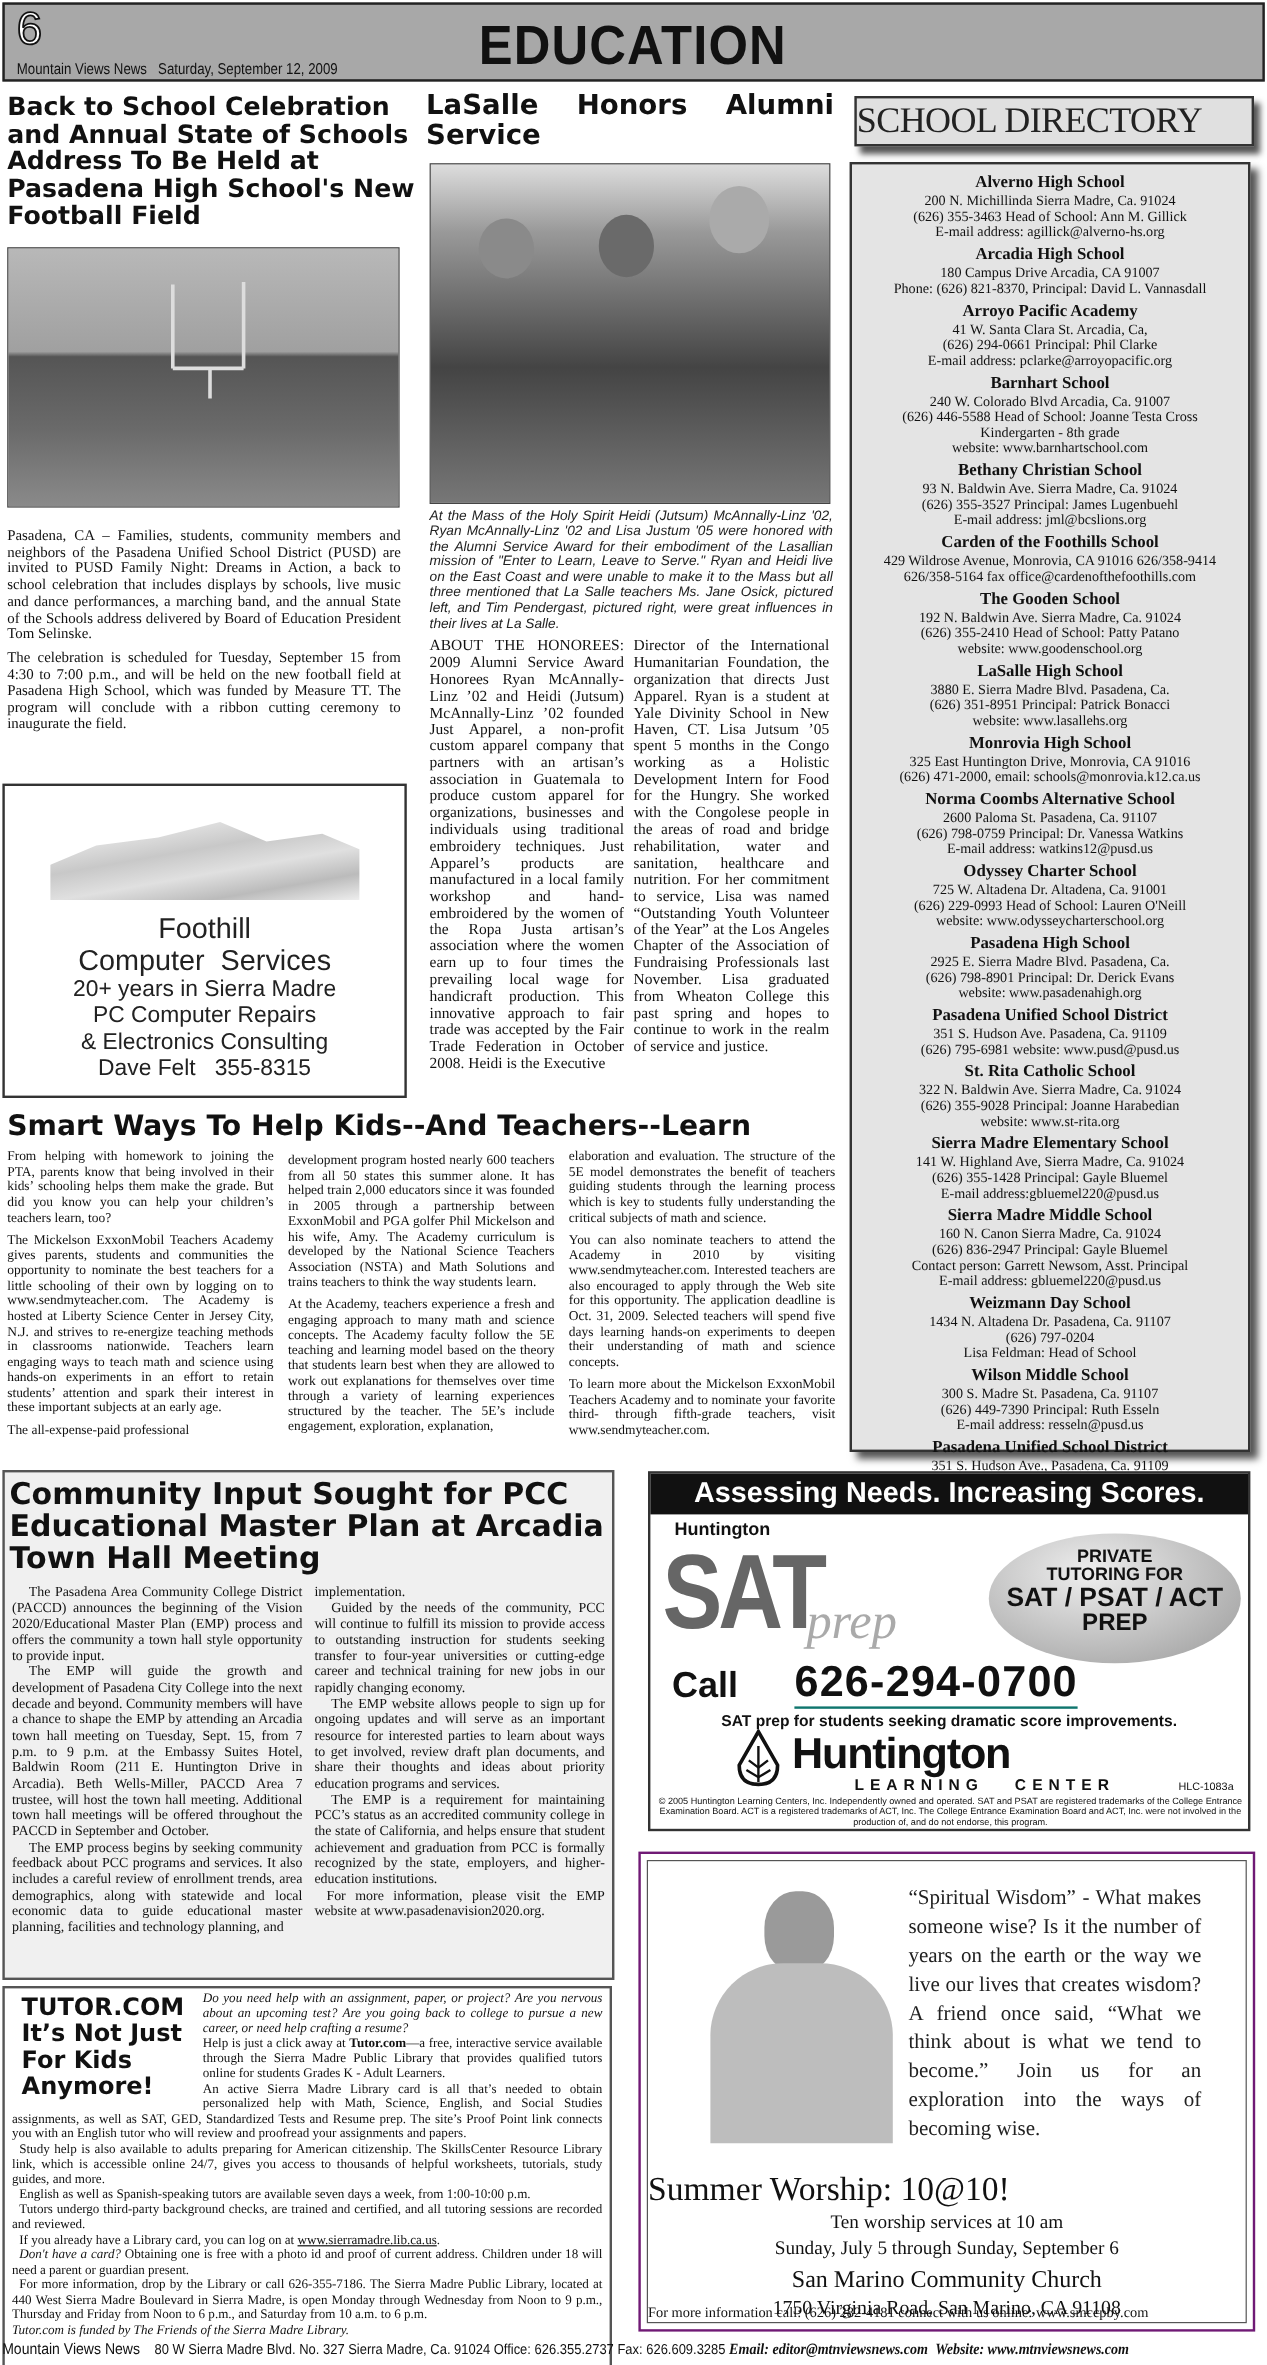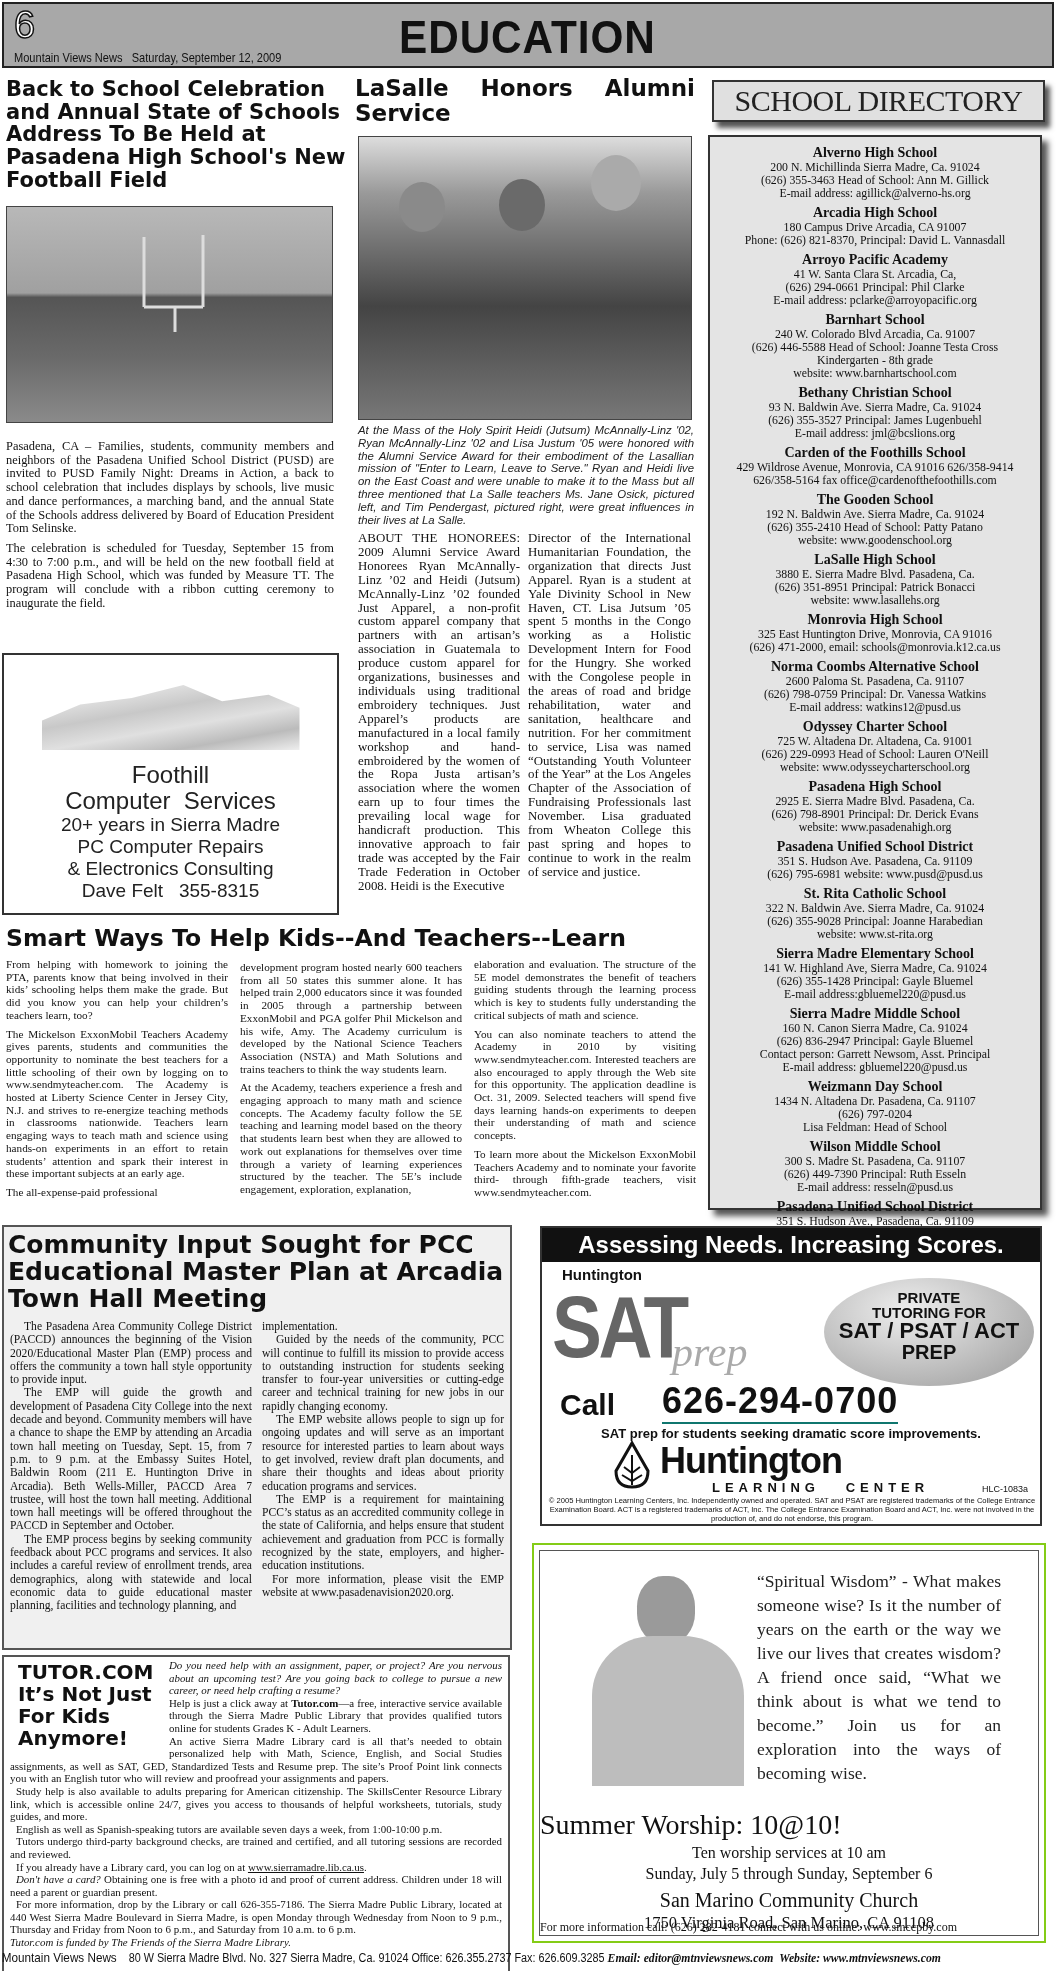--- a/index.html
+++ b/index.html
@@ -7,21 +7,21 @@
 .abs{position:absolute}
 .masthead{left:2px;top:2px;width:1052px;height:66px;background:#a8a8a8;border:2px solid #222}
 .page-num{left:10px;top:0;font-family:"Liberation Sans",sans-serif;font-size:38px;color:#fff;-webkit-text-stroke:1.5px #111}
 .mh-date{left:10px;top:46px;font-family:"Liberation Sans",sans-serif;font-size:13px;transform:scaleX(.85);transform-origin:left}
 .mh-title{left:395px;top:6px;font-family:"Liberation Sans",sans-serif;font-weight:bold;font-size:46px;color:#111;letter-spacing:1px;transform:scaleX(.92);transform-origin:left}
 .headline{font-family:"DejaVu Sans",sans-serif;font-weight:bold;color:#111;line-height:1.08}
 .body{font-size:12.3px;line-height:13.7px;text-align:justify}
 .body p{margin-bottom:6px}
 .photo{background:linear-gradient(#9a9a9a,#6a6a6a 45%,#5a5a5a);border:1px solid #444}
 .field{background:linear-gradient(#b8b8b8 0,#a0a0a0 40%,#555 42%,#6a6a6a 70%,#8a8a8a 100%)}
-.dir-title{left:712px;top:80px;width:333px;height:42px;background:#e0e0e0;border:2px solid #333;box-shadow:5px 6px 5px #555;font-family:"Liberation Serif",serif;font-size:30px;text-align:center;line-height:38px;color:#222;letter-spacing:-.5px}
+.dir-title{left:712px;top:80px;width:333px;height:42px;background:#e0e0e0;border:2px solid #333;box-shadow:5px 6px 5px #555;font-family:"Liberation Serif",serif;font-size:30px;line-height:38px;color:#222;letter-spacing:-.5px}
 .dir-box{left:708px;top:135px;width:334px;height:1075px;background:#e4e4e4;border:2px solid #333;box-shadow:6px 6px 6px #555;text-align:center;padding-top:8px}
 .school{margin-bottom:5px}
 .school .n{font-weight:bold;font-size:14px;line-height:16px}
 .school .l{font-size:11.8px;line-height:13px}
 .ad{border:2px solid #333;background:#fff}
 .sans{font-family:"Liberation Sans",sans-serif}
 .cols3{display:flex;gap:12px}
 .cols3>div{flex:1}
 .pcc{left:2px;top:1225px;width:510px;height:425px;background:#f0f0f0;border:2px solid #555}
 .tutor{left:2px;top:1655px;width:508px;height:340px;border:2px solid #555}
@@ -259,21 +259,21 @@
     <p style="margin:0;text-indent:6px">Study help is also available to adults preparing for American citizenship.  The SkillsCenter Resource Library link, which is accessible online 24/7, gives you access to thousands of helpful worksheets, tutorials, study guides, and more.</p>
     <p style="margin:0;text-indent:6px">English as well as Spanish-speaking tutors are available seven days a week, from 1:00-10:00 p.m.</p>
     <p style="margin:0;text-indent:6px">Tutors undergo third-party background checks, are trained and certified, and all tutoring sessions are recorded and reviewed.</p>
     <p style="margin:0;text-indent:6px"><span>If you already have a Library card, you can log on at </span><u>www.sierramadre.lib.ca.us</u><span>.</span></p>
     <p style="margin:0;text-indent:6px"><i>Don't have a card?</i><span>  Obtaining one is free with a photo id and proof of current address.  Children under 18 will need a parent or guardian present.</span></p>
     <p style="margin:0;text-indent:6px">For more information, drop by the Library or call 626-355-7186.  The Sierra Madre Public Library, located at 440 West Sierra Madre Boulevard in Sierra Madre, is open Monday through Wednesday from Noon to 9 p.m., Thursday and Friday from Noon to 6 p.m., and Saturday from 10 a.m. to 6 p.m.</p>
     <p style="margin:0;font-style:italic">Tutor.com is funded by The Friends of the Sierra Madre Library.</p>
   </div>
 </div>
 
-<div class="abs" style="left:532px;top:1543px;width:514px;height:400px;border:2px solid #84cc16;padding:5px;">
+<div class="abs" style="left:532px;top:1543px;width:514px;height:400px;border:2px solid #701a75;padding:5px;">
   <div style="border:1px solid #555;width:100%;height:100%;position:relative;">
     <div class="abs" style="left:52px;top:25px;width:152px;height:210px;">
       <div style="position:absolute;left:45px;top:0;width:58px;height:68px;border-radius:45%;background:#9a9a9a"></div>
       <div style="position:absolute;left:0;top:60px;width:152px;height:150px;border-radius:40% 40% 0 0;background:#bdbdbd"></div>
     </div>
     <div class="abs" style="left:217px;top:18px;width:244px;font-size:17.5px;line-height:24px;text-align:justify;color:#222">“Spiritual Wisdom” - What makes someone wise? Is it the number of years on the earth or the way we live our lives that creates wisdom? A friend once said, “What we think about is what we tend to become.” Join us for an exploration into the ways of becoming wise.</div>
     <div class="abs" style="left:0;width:100%;top:258px;text-align:left;font-size:28px;">Summer Worship: 10@10!</div>
     <div class="abs" style="left:0;width:100%;top:293px;text-align:center;font-size:16px;">Ten worship services at 10 am</div>
     <div class="abs" style="left:0;width:100%;top:314px;text-align:center;font-size:16px;">Sunday, July 5 through Sunday, September 6</div>
     <div class="abs" style="left:0;width:100%;top:338px;text-align:center;font-size:20px;">San Marino Community Church</div>

